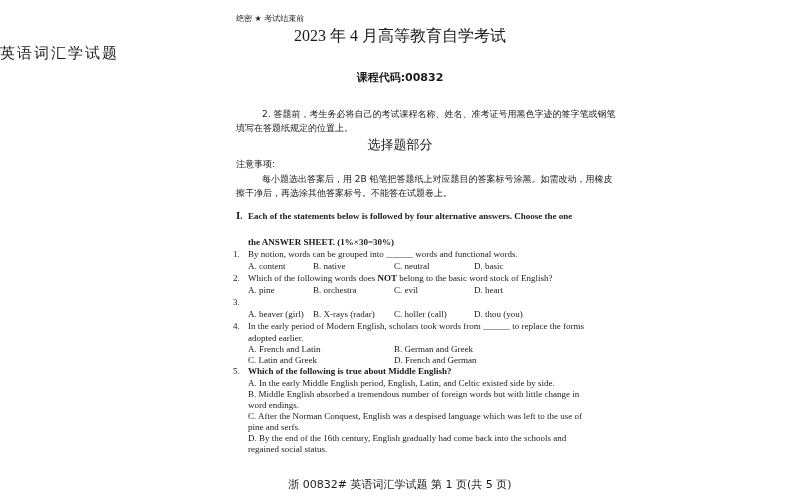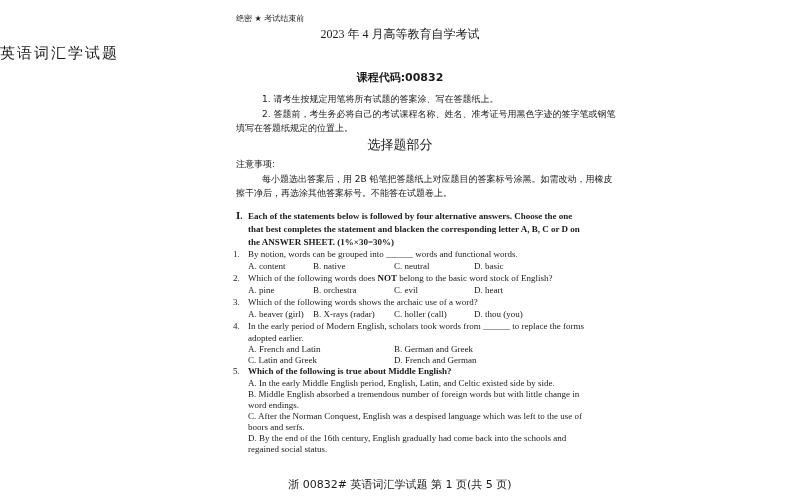--- a/index.html
+++ b/index.html
@@ -1,85 +1,82 @@
 <!DOCTYPE html>
 <html><head>
 <meta charset="utf-8">
 <style>
   html, body { margin:0; padding:0; }
   body { width:800px; height:500px; background:#ffffff; overflow:hidden; position:relative;
          font-family:"Liberation Serif","DejaVu Serif",serif; color:#1a1a1a; }
   .page { position:absolute; left:0; top:0; width:800px; height:424px; }
   .abs { position:absolute; white-space:nowrap; }
   .secret { left:236px; top:13px; font-size:8px; font-family:"DejaVu Sans",sans-serif; }
-  .t1 { left:0; width:800px; text-align:center; top:26px; font-size:12px; }
+  .t1 { left:0; width:800px; text-align:center; top:26px; font-size:16px; }
   .t2 { left:0; width:800px; text-align:left; top:44px; font-size:15px; font-family:"DejaVu Sans",sans-serif; letter-spacing:2px; }
   .t3 { left:0; width:800px; text-align:center; top:70px; font-size:11px; font-weight:bold; font-family:"DejaVu Sans",sans-serif; }
   .inst { font-size:9px; font-family:"DejaVu Sans",sans-serif; }
   .sec { left:0; width:800px; text-align:center; top:136px; font-size:13px; font-family:"DejaVu Sans",sans-serif; }
   .q { font-size:9px; }
   .bold { font-weight:bold; }
   .foot { left:0; width:800px; text-align:center; top:477px; font-size:11px; font-family:"DejaVu Sans",sans-serif; }
 </style>
 </head>
 <body>
 
 <div class="page">
   <div class="abs secret">绝密 ★ 考试结束前</div>
   <div class="abs t1">2023 年 4 月高等教育自学考试</div>
   <div class="abs t2">英语词汇学试题</div>
   <div class="abs t3">课程代码:00832</div>
 
-  <div class="abs inst" style="left:262px;top:93px;">1. 请考生按规定用笔将所有试题的答案涂、写在答题纸上。</div>
   <div class="abs inst" style="left:262px;top:108px;">2. 答题前，考生务必将自己的考试课程名称、姓名、准考证号用黑色字迹的签字笔或钢笔</div>
   <div class="abs inst" style="left:236px;top:122px;">填写在答题纸规定的位置上。</div>
 
   <div class="abs sec">选择题部分</div>
   <div class="abs inst" style="left:236px;top:158px;">注意事项:</div>
   <div class="abs inst" style="left:262px;top:173px;">每小题选出答案后，用 2B 铅笔把答题纸上对应题目的答案标号涂黑。如需改动，用橡皮</div>
   <div class="abs inst" style="left:236px;top:187px;">擦干净后，再选涂其他答案标号。不能答在试题卷上。</div>
 
   <div class="abs q bold" style="left:236px;top:211px;">Ⅰ.</div>
   <div class="abs q bold" style="left:248px;top:211px;">Each of the statements below is followed by four alternative answers. Choose the one</div>
-  <div class="abs q bold" style="left:248px;top:224px;">that best completes the statement and blacken the corresponding letter A, B, C or D on</div>
   <div class="abs q bold" style="left:248px;top:237px;">the ANSWER SHEET. (1%×30=30%)</div>
 
   <div class="abs q" style="left:233px;top:249px;">1.</div>
   <div class="abs q" style="left:248px;top:249px;">By notion, words can be grouped into ______ words and functional words.</div>
   <div class="abs q" style="left:248px;top:261px;">A. content</div>
   <div class="abs q" style="left:313px;top:261px;">B. native</div>
   <div class="abs q" style="left:394px;top:261px;">C. neutral</div>
   <div class="abs q" style="left:474px;top:261px;">D. basic</div>
 
   <div class="abs q" style="left:233px;top:273px;">2.</div>
   <div class="abs q" style="left:248px;top:273px;"><span>Which of the following words does </span><b>NOT</b><span> belong to the basic word stock of English?</span></div>
   <div class="abs q" style="left:248px;top:285px;">A. pine</div>
   <div class="abs q" style="left:313px;top:285px;">B. orchestra</div>
   <div class="abs q" style="left:394px;top:285px;">C. evil</div>
   <div class="abs q" style="left:474px;top:285px;">D. heart</div>
 
   <div class="abs q" style="left:233px;top:297px;">3.</div>
-  <div class="abs q" style="left:248px;top:297px;">Which of the following words shows the archaic use of a word?</div>
   <div class="abs q" style="left:248px;top:309px;">A. beaver (girl)</div>
   <div class="abs q" style="left:313px;top:309px;">B. X-rays (radar)</div>
   <div class="abs q" style="left:394px;top:309px;">C. holler (call)</div>
   <div class="abs q" style="left:474px;top:309px;">D. thou (you)</div>
 
   <div class="abs q" style="left:233px;top:321px;">4.</div>
   <div class="abs q" style="left:248px;top:321px;">In the early period of Modern English, scholars took words from ______ to replace the forms</div>
   <div class="abs q" style="left:248px;top:333px;">adopted earlier.</div>
   <div class="abs q" style="left:248px;top:344px;">A. French and Latin</div>
   <div class="abs q" style="left:394px;top:344px;">B. German and Greek</div>
   <div class="abs q" style="left:248px;top:355px;">C. Latin and Greek</div>
   <div class="abs q" style="left:394px;top:355px;">D. French and German</div>
 
   <div class="abs q" style="left:233px;top:366px;">5.</div>
   <div class="abs q" style="left:248px;top:366px;font-weight:bold;">Which of the following is true about Middle English?</div>
   <div class="abs q" style="left:248px;top:389px;">B. Middle English absorbed a tremendous number of foreign words but with little change in</div>
   <div class="abs q" style="left:248px;top:378px;">A. In the early Middle English period, English, Latin, and Celtic existed side by side.</div>
   <div class="abs q" style="left:248px;top:400px;">word endings.</div>
   <div class="abs q" style="left:248px;top:411px;">C. After the Norman Conquest, English was a despised language which was left to the use of</div>
-  <div class="abs q" style="left:248px;top:422px;">boors and serfs.</div>
+  <div class="abs q" style="left:248px;top:422px;">pine and serfs.</div>
   <div class="abs q" style="left:248px;top:433px;">D. By the end of the 16th century, English gradually had come back into the schools and</div>
   <div class="abs q" style="left:248px;top:444px;">regained social status.</div>
 
   <div class="abs foot">浙 00832# 英语词汇学试题 第 1 页(共 5 页)</div>
 </div>
 
 </body></html>

